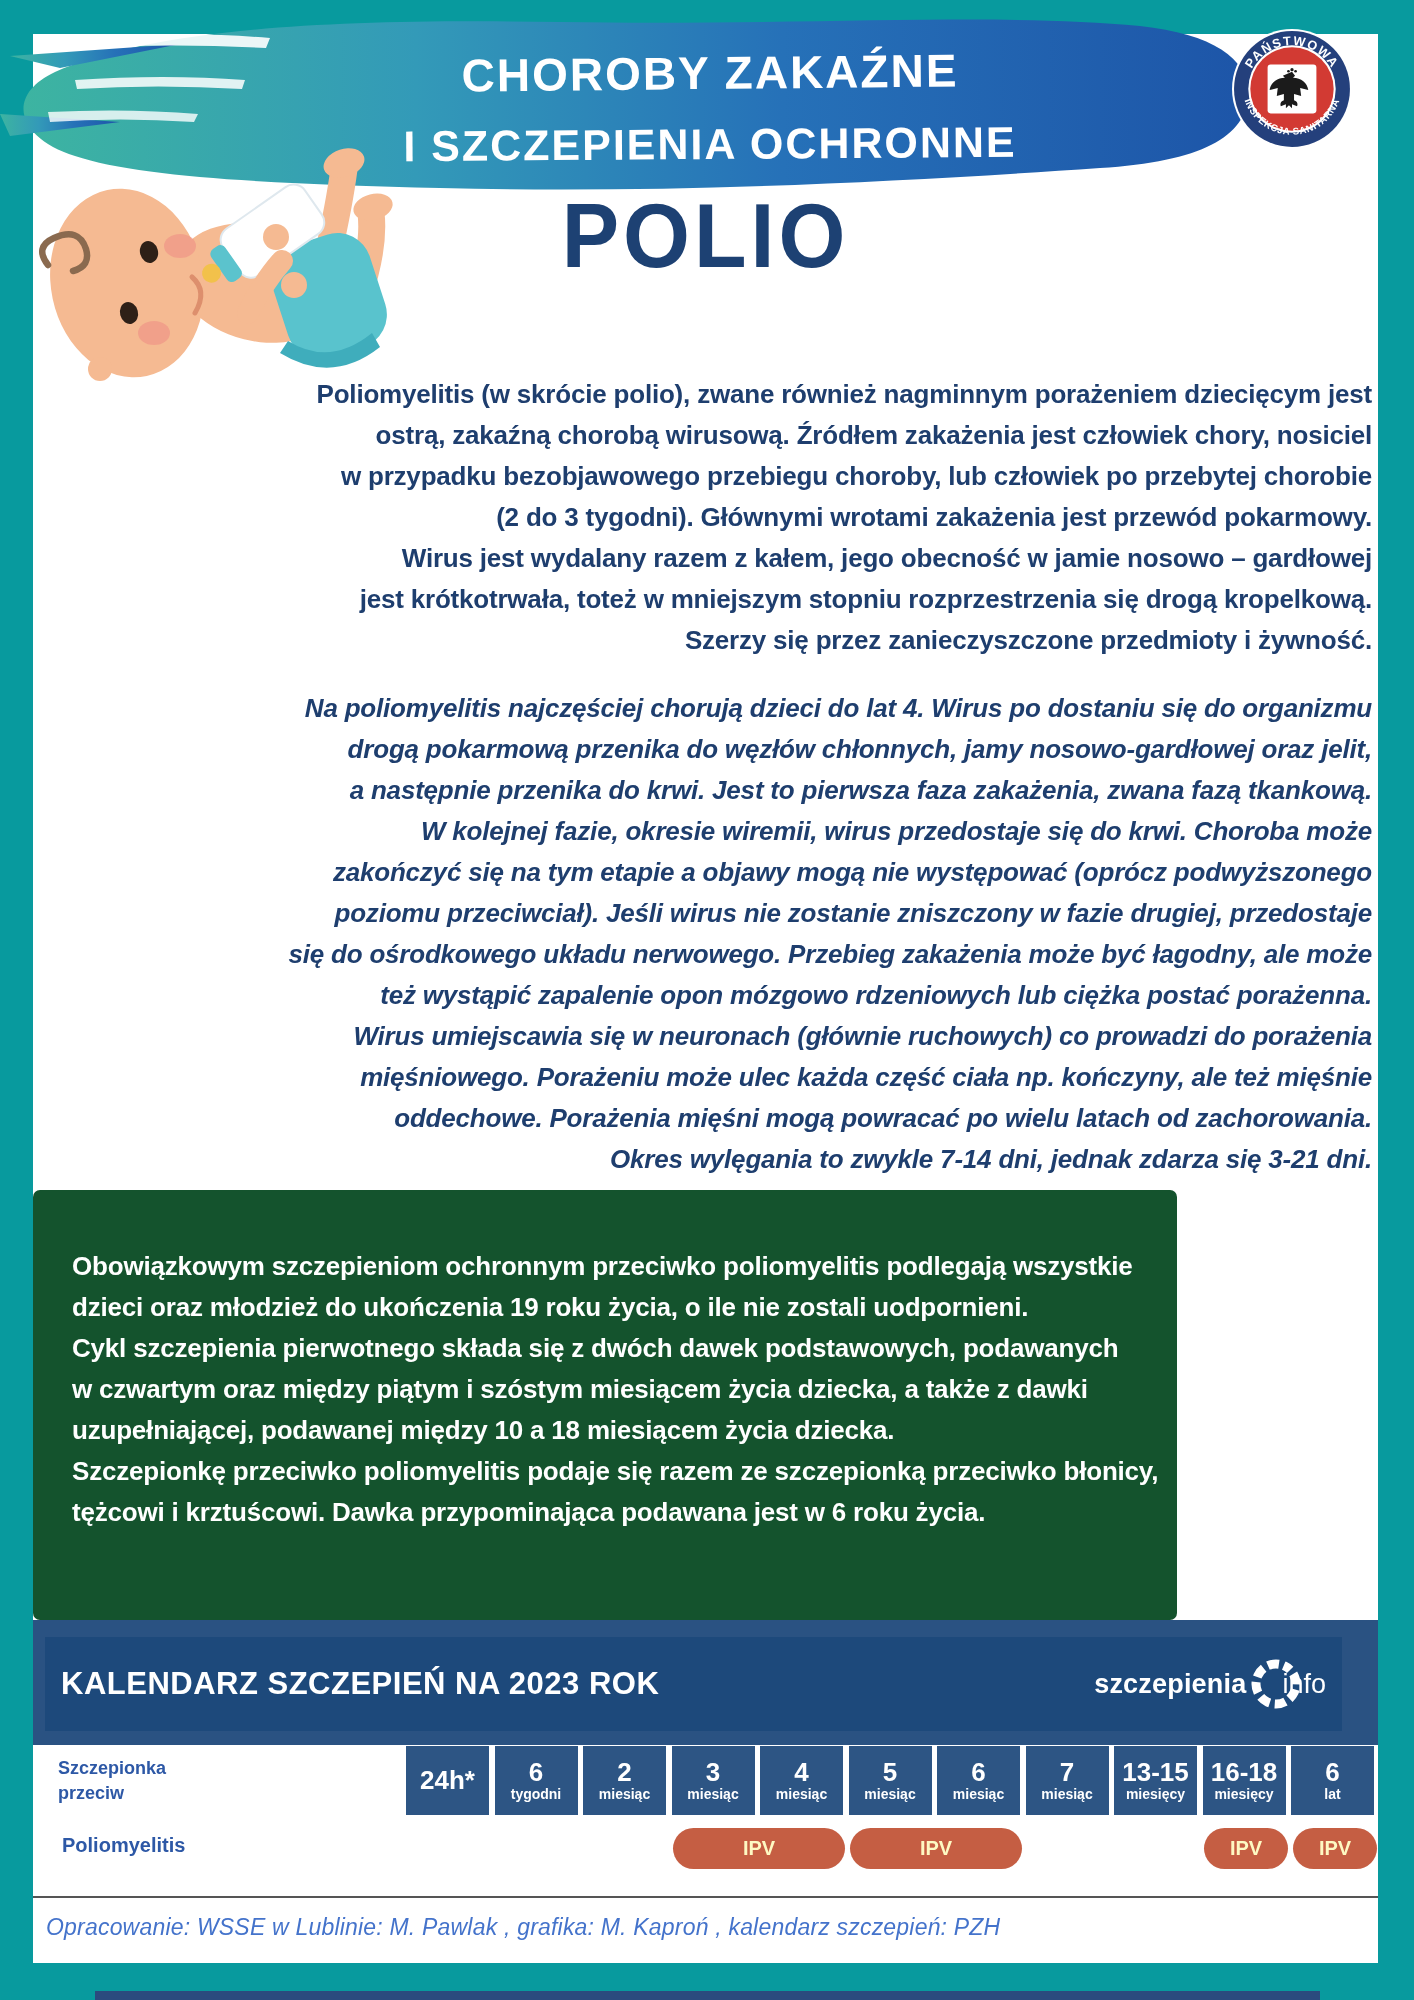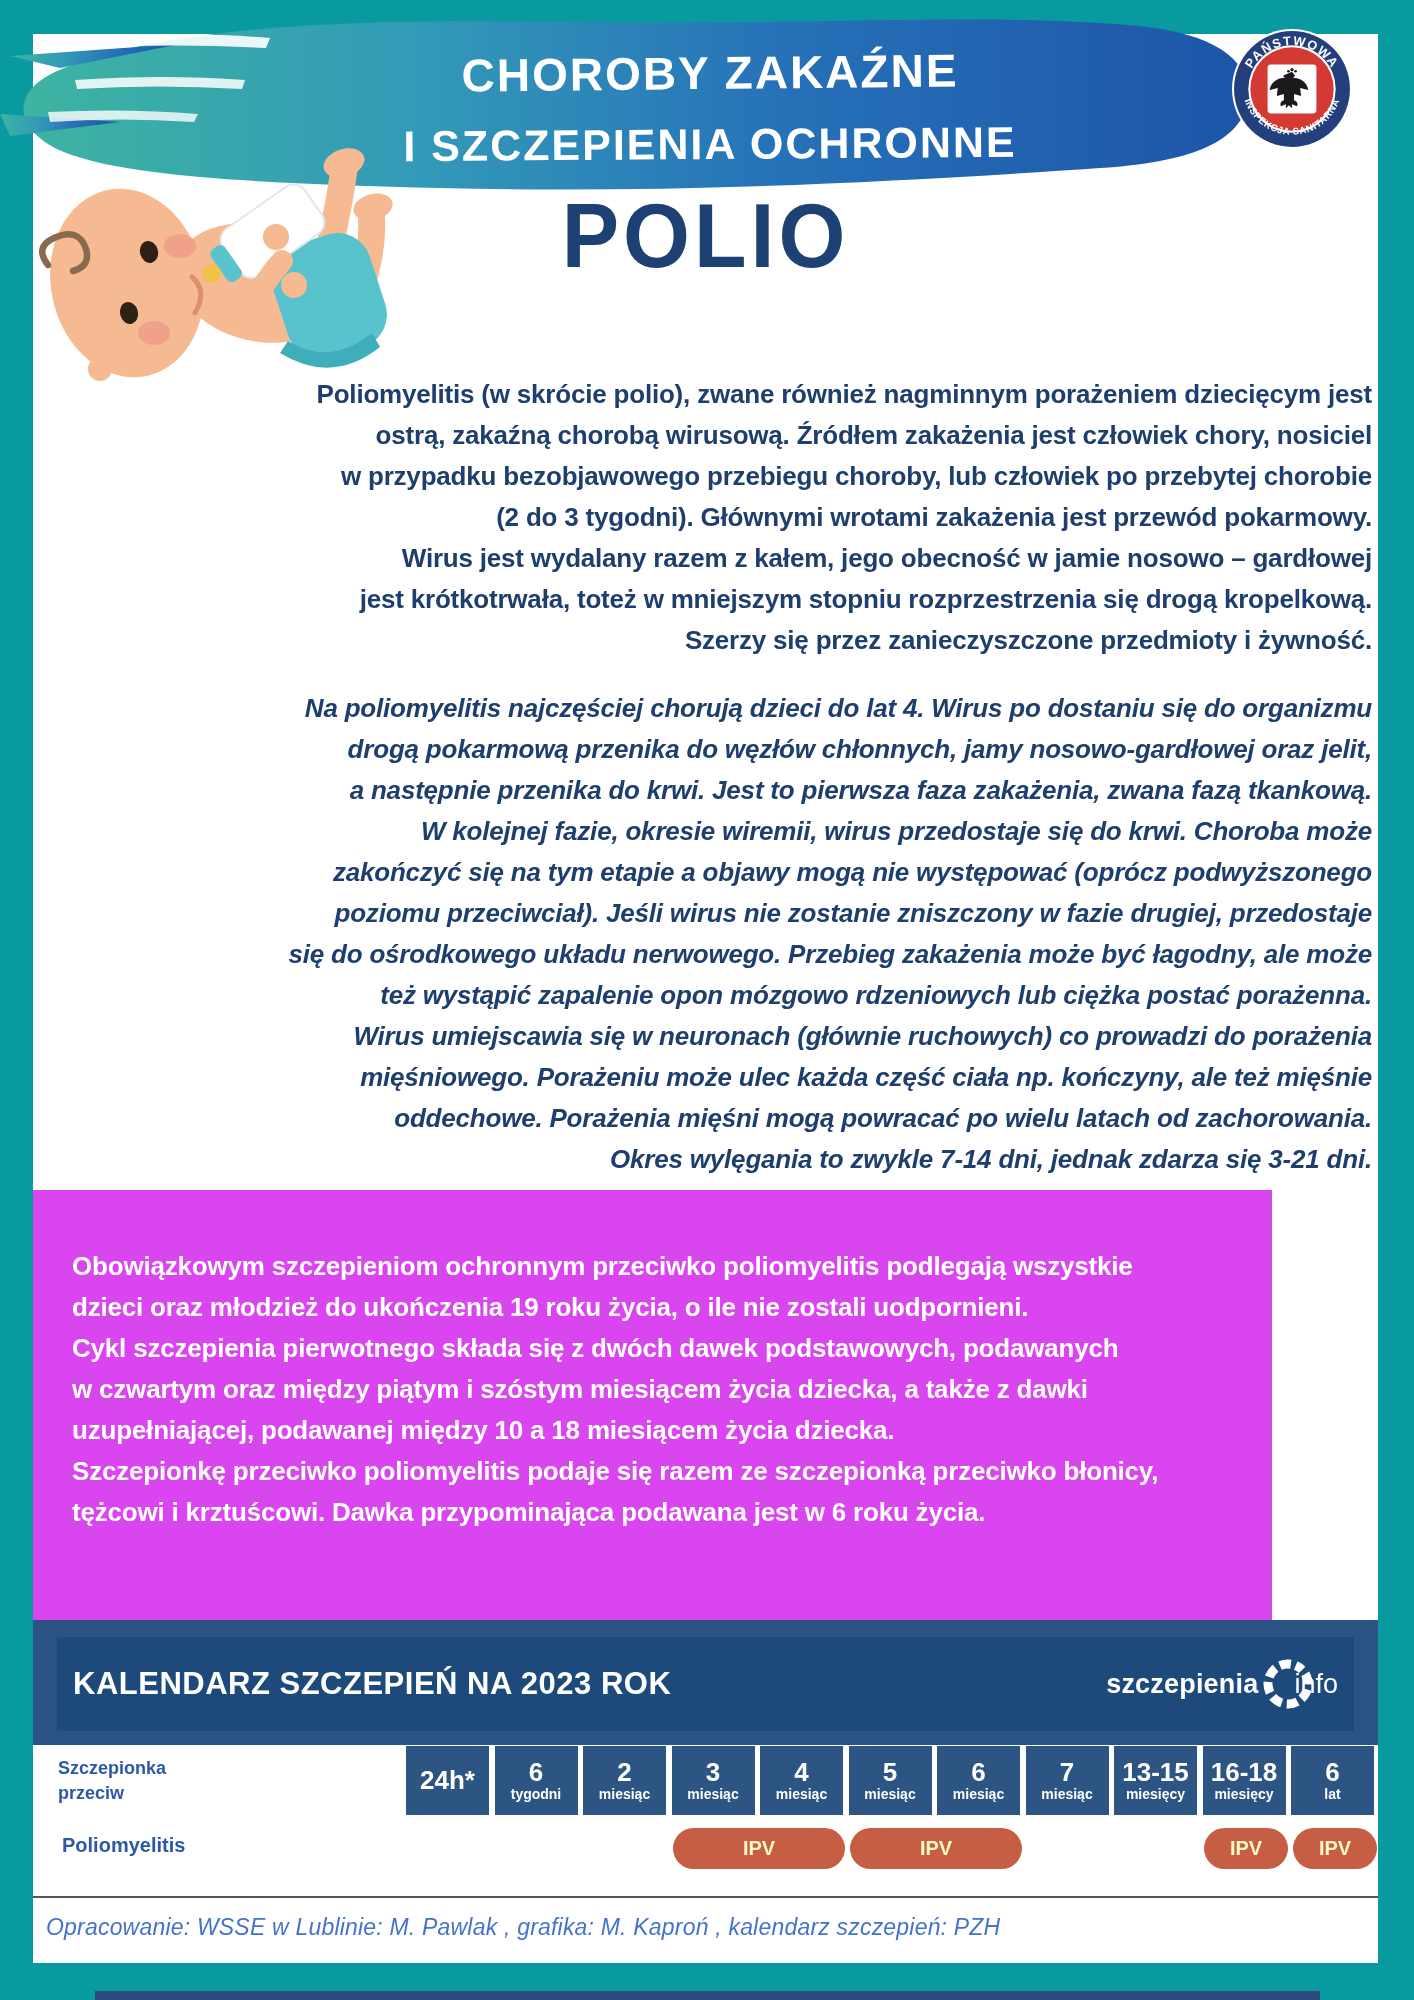--- a/index.html
+++ b/index.html
@@ -24,27 +24,27 @@
   .baby-svg{left:26px;top:145px;width:414px;height:268px;}
   
   .page-title{left:33px;top:186px;width:1345px;text-align:center;
     font-size:86px;font-weight:800;letter-spacing:4px;color:#1d4173;transform:scaleY(1.06);}
   
   .para{color:#1e3e6e;font-size:26px;font-weight:700;letter-spacing:-0.2px;text-align:right;}
   .para .line{height:41px;line-height:41px;white-space:nowrap;}
   .para1{left:72px;top:374px;width:1300px;}
   .para2{left:72px;top:688px;width:1300px;font-style:italic;}
   
-  .blue-box{left:33px;top:1190px;width:1239px;height:430px;background:#d946ef;}
+  .blue-box{left:33px;top:1190px;width:1144px;height:430px;background:#14532d;border-radius:7px;}
   .blue-box-text{position:absolute;left:39px;top:56px;width:1280px;color:#ffffff;
     font-size:26px;font-weight:700;letter-spacing:-0.2px;}
   .blue-box-text .line{height:41px;line-height:41px;white-space:nowrap;}
   
   .cal-band{left:33px;top:1620px;width:1345px;height:125px;background:#2a5282;}
-  .cal-panel{position:absolute;left:24px;top:17px;width:1297px;height:94px;background:#1d497b;}
+  .cal-panel{position:absolute;left:12px;top:17px;width:1297px;height:94px;background:#1d497b;}
   .cal-title{position:absolute;left:16px;top:0;height:94px;line-height:94px;color:#ffffff;
     font-size:31px;font-weight:800;letter-spacing:0.5px;}
   .cal-brand{position:absolute;right:16px;top:0;height:94px;display:flex;align-items:center;color:#ffffff;}
   .cal-brand .b-left{font-size:27px;font-weight:800;letter-spacing:0.2px;}
   .cal-brand .ring-wrap{position:relative;width:56px;height:56px;margin-left:2px;}
   .cal-brand .b-right{font-size:27px;font-weight:400;margin-left:-22px;position:relative;z-index:2;}
   
   .row-head{left:58px;top:1756px;color:#2d58a6;font-size:18px;font-weight:700;line-height:25px;}
   .row-label{left:62px;top:1834px;color:#2d58a6;font-size:20px;font-weight:700;}
   .cols{left:406px;top:1746px;display:flex;gap:5.5px;}

